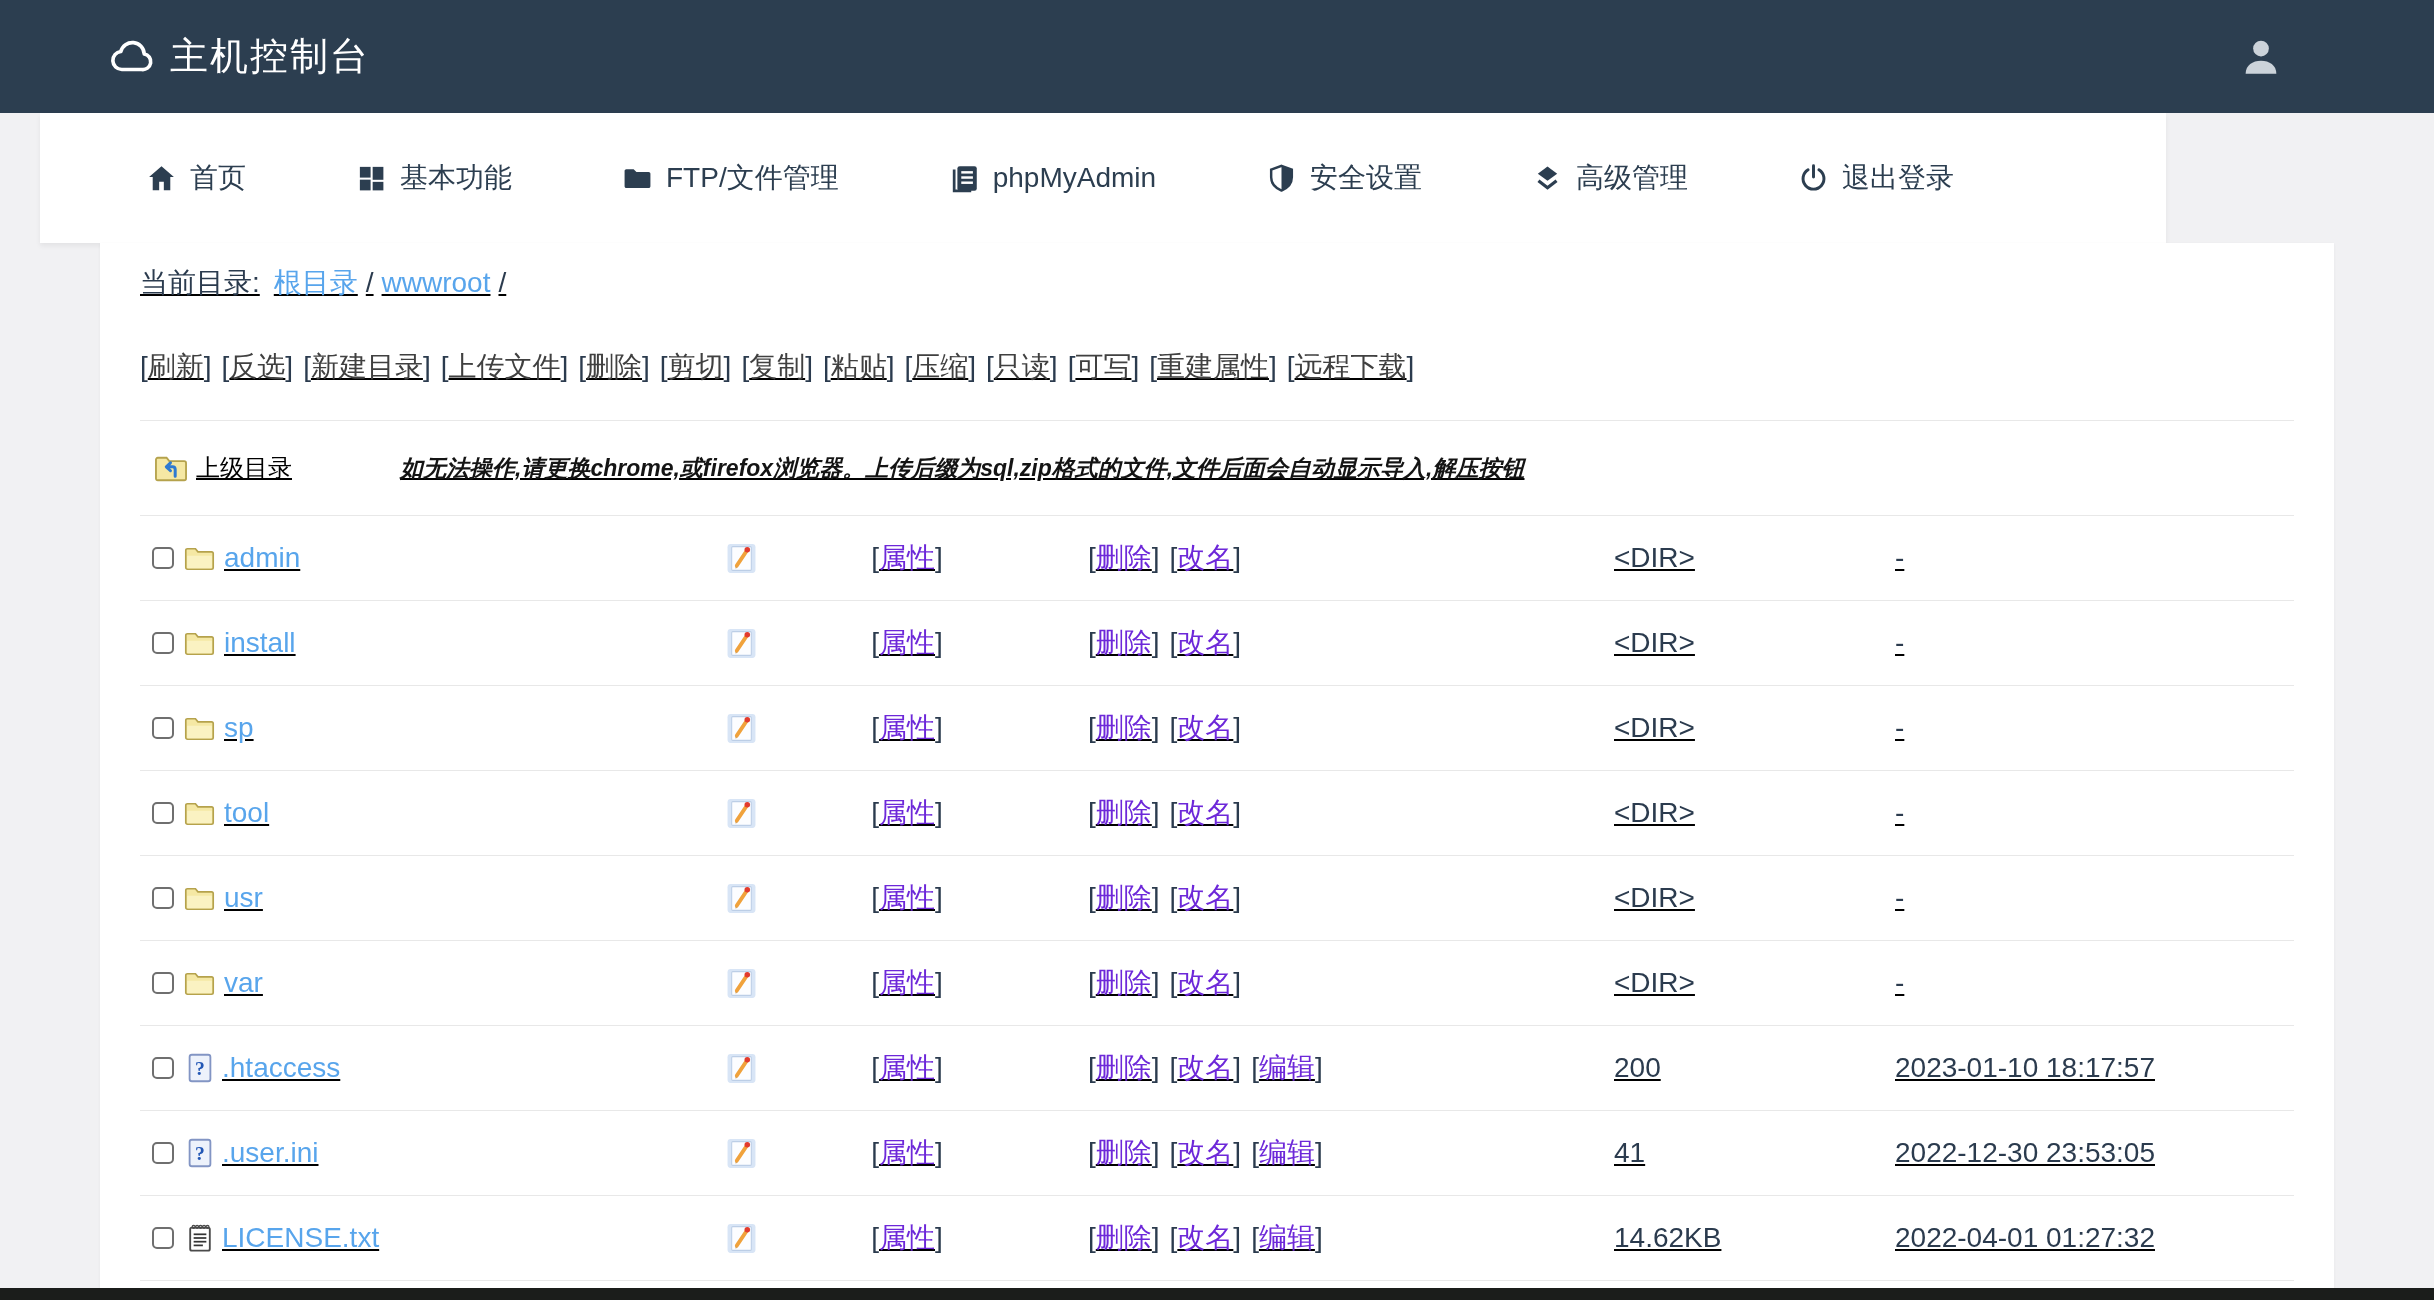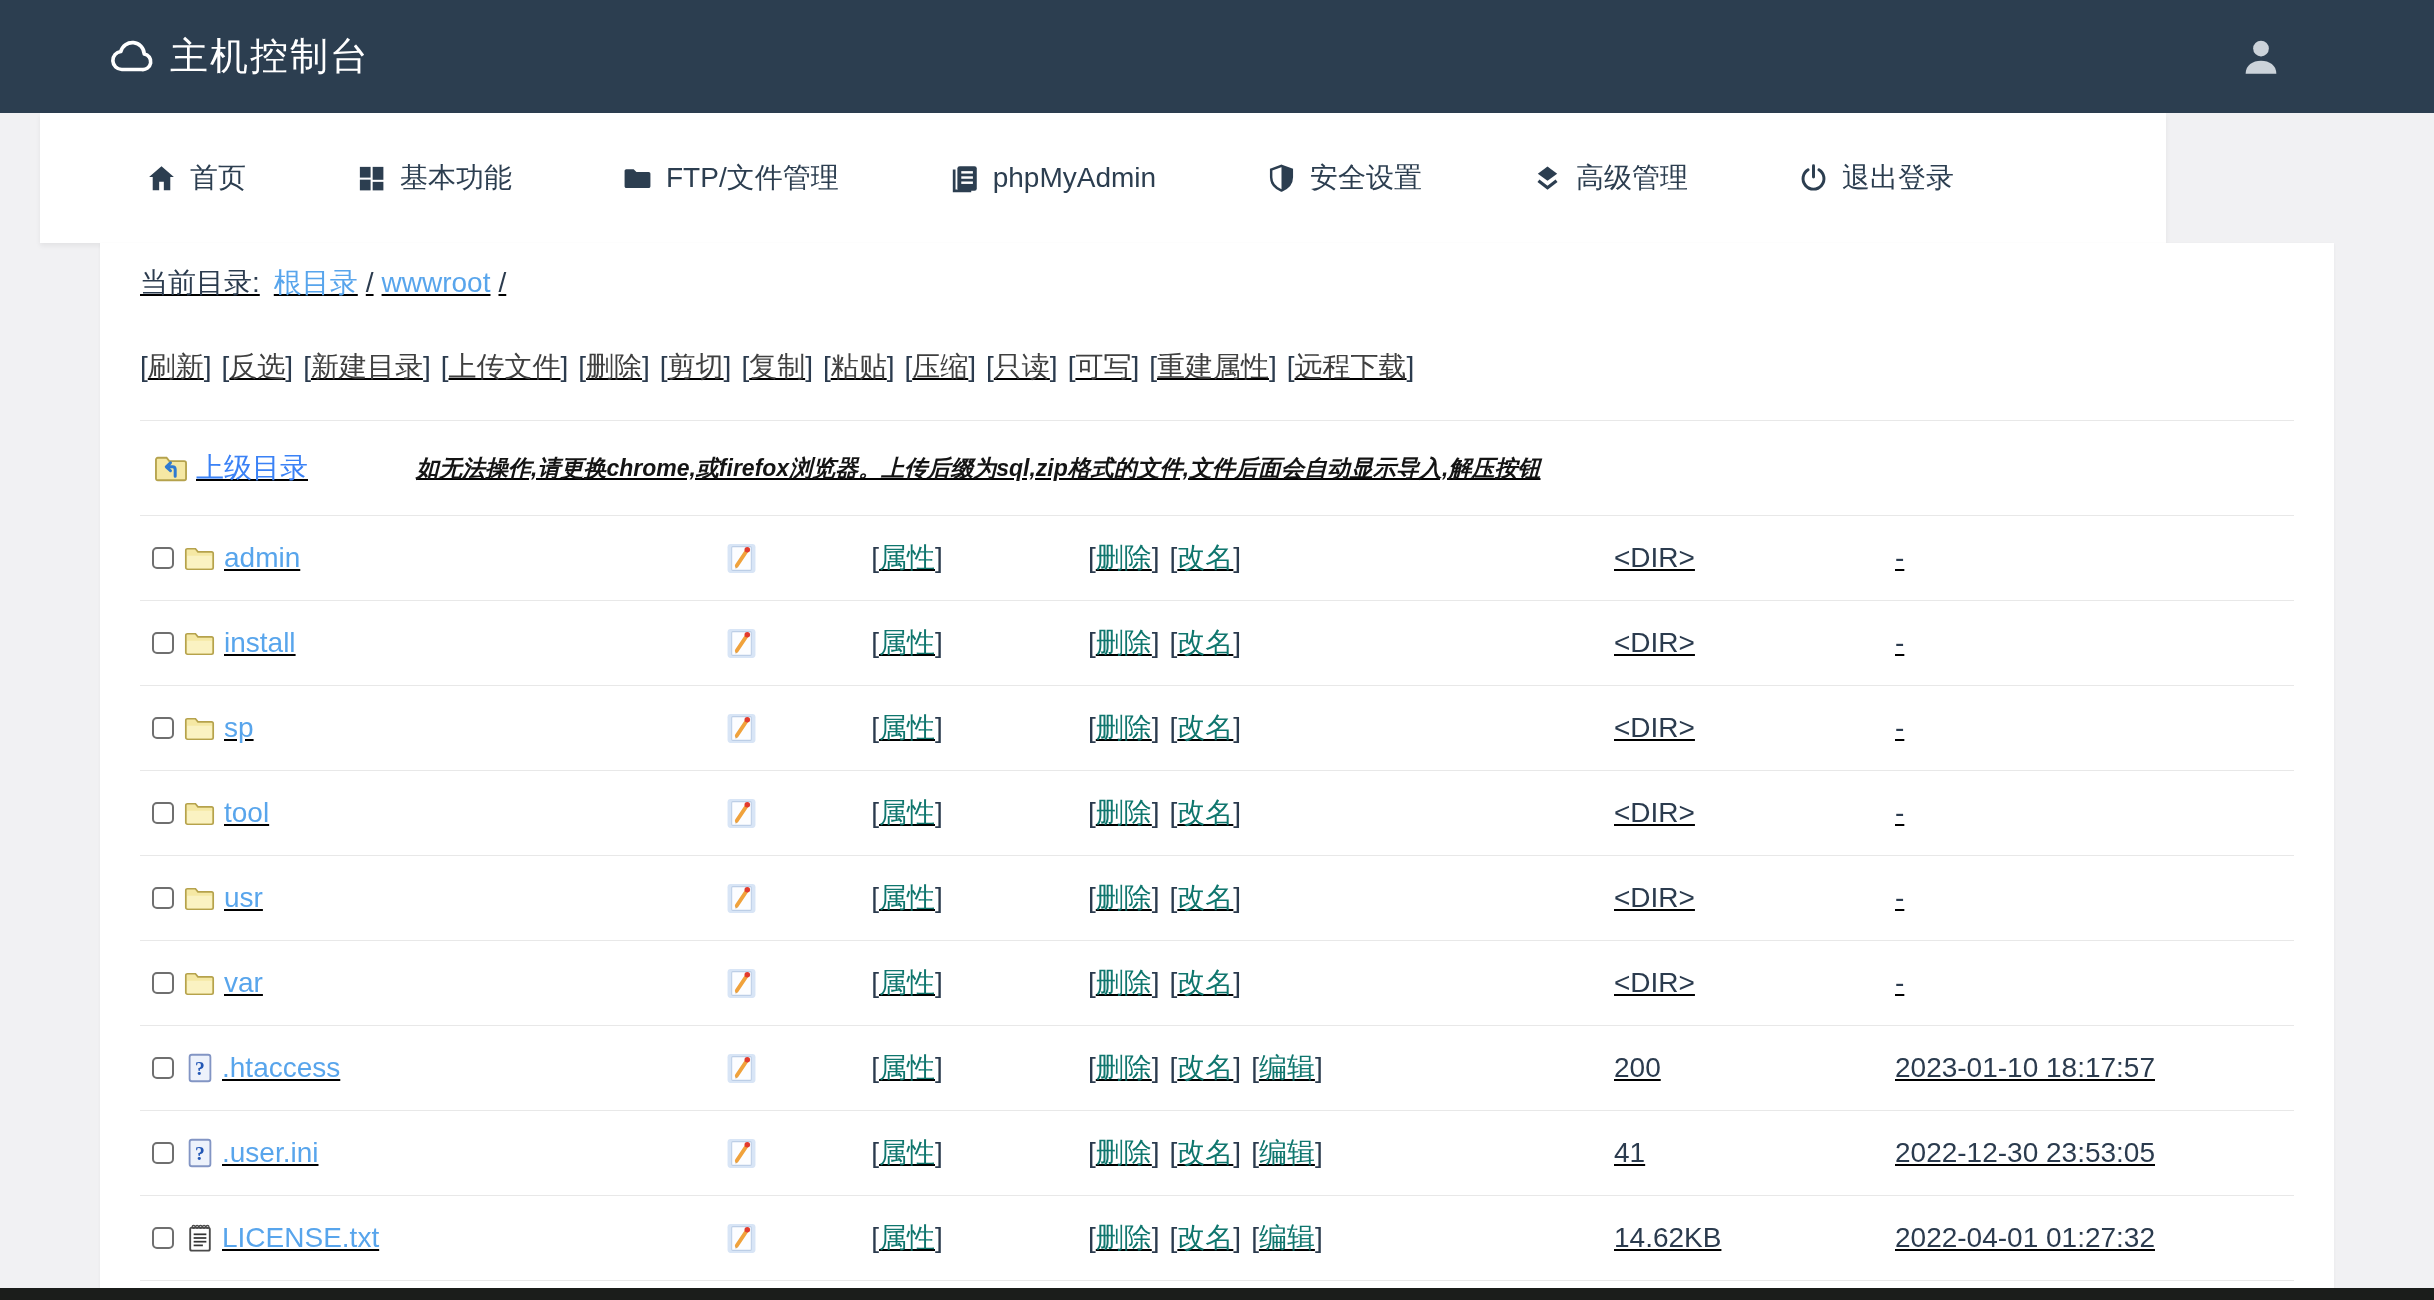--- a/index.html
+++ b/index.html
@@ -33,37 +33,37 @@
   .toolbar .act{margin-right:10px;white-space:nowrap;}
   .toolbar a{color:#404040;text-decoration:none;cursor:pointer;}
   .toolbar .br, .ft .br{color:#2b3b4e;}
 
   
   .ft{margin-top:33px;border-top:1px solid #e8e8e8;font-size:28px;color:#2b3b4e;}
   .ft-row{display:flex;align-items:center;height:85px;border-bottom:1px solid #e8e8e8;gap:26px;}
   .ft-head{height:95px;border-bottom:1px solid #e8e8e8;display:flex;align-items:center;}
   .ft-head .parent{display:flex;align-items:center;gap:8px;padding-left:14px;}
   .ft-head .parent svg{width:34px;height:29px;}
-  .ft-head a{color:#3b82f6;text-decoration:none;cursor:pointer;font-size:28px;}
+  .ft-head a{color:#000000;text-decoration:none;cursor:pointer;font-size:24px;}
   .ft-head .notice{margin-left:108px;font-style:italic;font-weight:600;color:#141414;font-size:23px;}
 
   .col-name{width:520px;display:flex;align-items:center;padding-left:12px;flex-shrink:0;}
   .col-name input[type=checkbox]{appearance:none;-webkit-appearance:none;width:22px;height:22px;
     border:2px solid #6f6f6f;border-radius:5px;background:#fff;margin:0 10px 0 0;cursor:pointer;}
   .col-name .ficon{width:31px;height:27px;margin-right:9px;flex-shrink:0;}
   .col-name .ficon.doc{width:26px;height:30px;margin-left:3px;}
   .col-name a{color:#58a5ec;text-decoration:none;cursor:pointer;}
 
   .col-edit{width:110px;display:flex;justify-content:center;flex-shrink:0;}
   .col-edit svg{width:29px;height:31px;cursor:pointer;}
   .col-attr{width:170px;text-align:center;flex-shrink:0;}
   .col-ops{width:470px;padding-left:70px;flex-shrink:0;white-space:nowrap;}
   .col-size{width:310px;padding-left:100px;flex-shrink:0;}
   .col-date{flex:1;padding-left:45px;}
-  .ft a.op{color:#0f766e;text-decoration:none;cursor:pointer;}
+  .ft a.op{color:#6d28d9;text-decoration:none;cursor:pointer;}
   .ft .opgap{display:inline-block;width:10px;}
 
   
   .footer{position:absolute;left:0;bottom:0;width:2434px;height:12px;background:#1b1d1b;}
   .hiddensvg{position:absolute;width:0;height:0;overflow:hidden;}
 </style>
 </head>
 <body>
 
 <svg class="hiddensvg" xmlns="http://www.w3.org/2000/svg">

